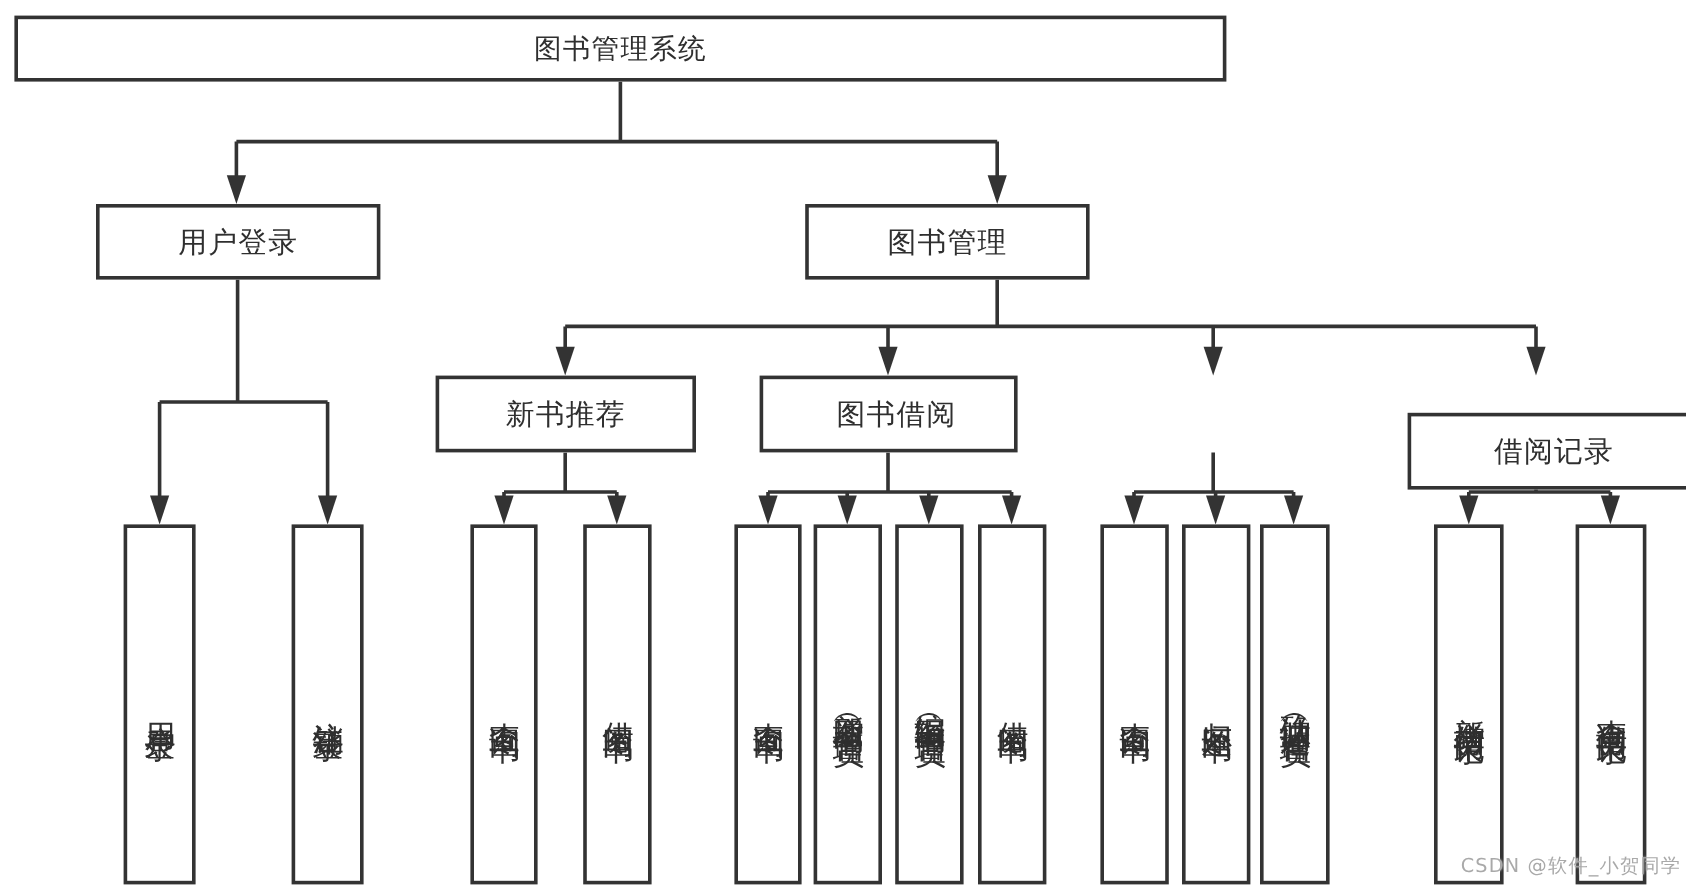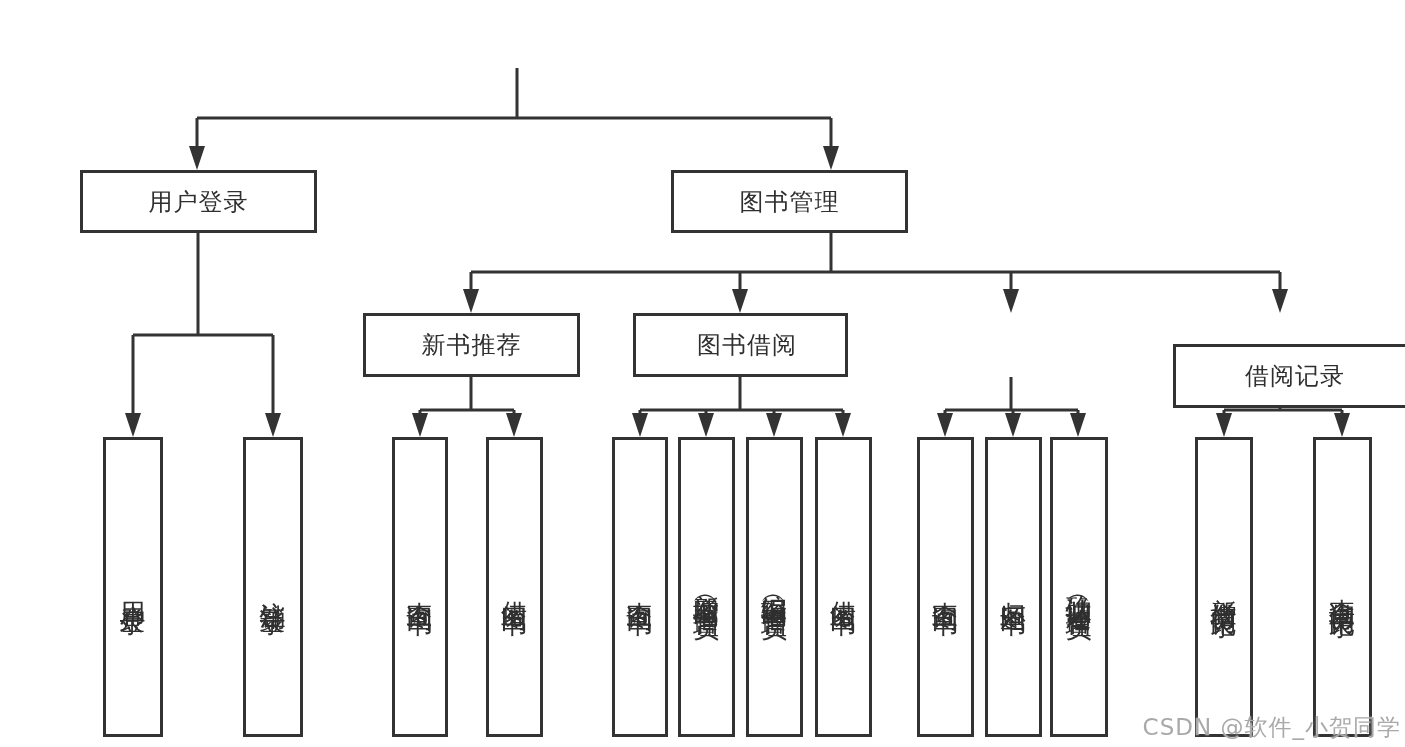--- a/index.html
+++ b/index.html
@@ -36,21 +36,21 @@
     text-orientation: mixed;
     letter-spacing: 3px;
     line-height: 1;
     white-space: nowrap;
   }
   .watermark {
     position: absolute;
     right: 4px;
     top: 712px;
     z-index: 3;
-    font-size: 23px;
+    font-size: 16px;
     color: #a9a9a9;
     letter-spacing: 1px;
     white-space: nowrap;
     text-shadow: 0 0 2px rgba(255,255,255,0.9);
   }
 </style>
 </head>
 <body>
 
 <div id="stage">
@@ -88,20 +88,23 @@
       <polygon points="766,413 782,413 774,437"></polygon>
       <polygon points="835,413 851,413 843,437"></polygon>
       <polygon points="937,413 953,413 945,437"></polygon>
       <polygon points="1005,413 1021,413 1013,437"></polygon>
       <polygon points="1070,413 1086,413 1078,437"></polygon>
       <polygon points="1216,413 1232,413 1224,437"></polygon>
       <polygon points="1334,413 1350,413 1342,437"></polygon>
     </g>
   </svg>
 
+  <div class="box box-root" style="left:12px; top:13px; width:1010px; height:55px;">
+    <span class="hlabel">图书管理系统</span>
+  </div>
 
   <div class="box" style="left:80px; top:170px; width:237px; height:63px;">
     <span class="hlabel">用户登录</span>
   </div>
   <div class="box" style="left:671px; top:170px; width:237px; height:63px;">
     <span class="hlabel">图书管理</span>
   </div>
 
   <div class="box" style="left:363px; top:313px; width:217px; height:64px;">
     <span class="hlabel">新书推荐</span>

